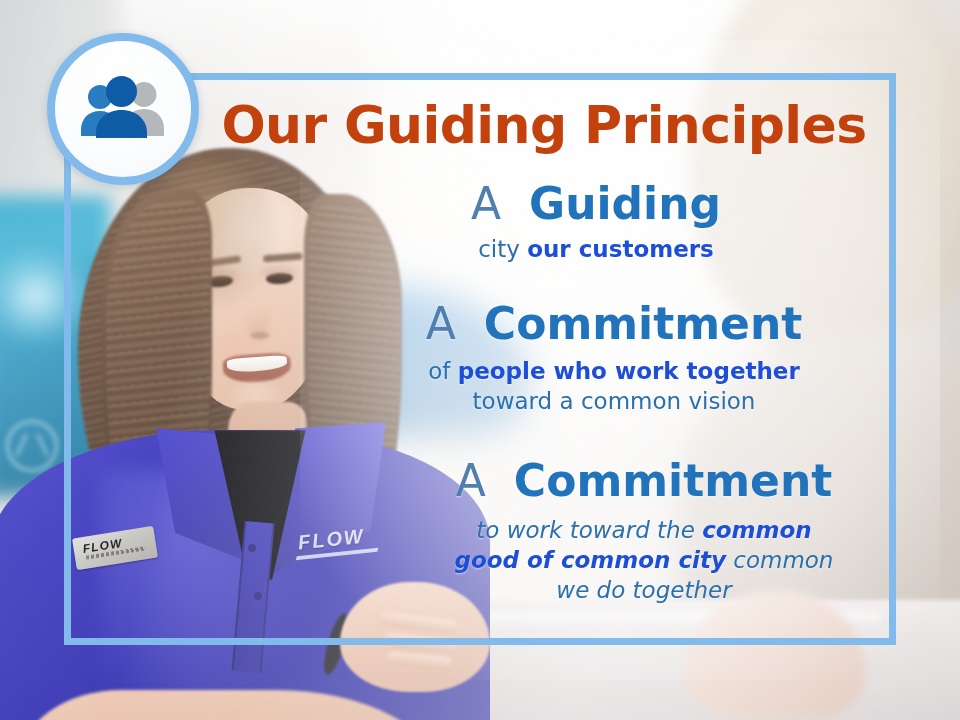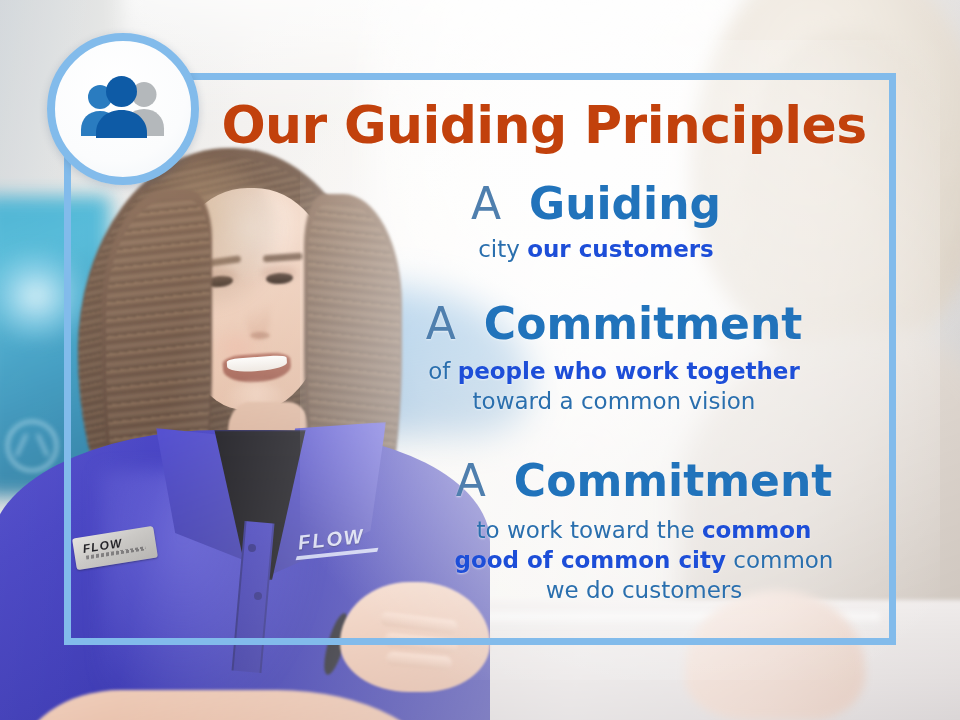--- a/index.html
+++ b/index.html
@@ -661,21 +661,21 @@
   .p-body b { font-weight: 700; color: #1d4ed8; }
 
   
   .p1 { left: 232px; top: 108px; width: 600px; text-align: center; }
   .p1 .p-body { margin-top: 8px; }
 
   .p2 { left: 270px; top: 228px; width: 560px; text-align: center; }
   .p2 .p-body { margin-top: 10px; }
 
   .p3 { left: 330px; top: 385px; width: 500px; text-align: center; }
-  .p3 .p-body { margin-top: 12px; }
+  .p3 .p-body { margin-top: 12px; font-style: italic; }
 </style>
 </head>
 <body>
 
 <div class="poster">
 
   <div class="photo">
     <div class="bg-wall"></div>
     <div class="bg-ceiling"></div>
     <div class="bg-glow"></div>
@@ -780,17 +780,17 @@
         <span>&nbsp;</span><span class="word">Commitment</span>
       </div>
       <div class="p-body"><span>of </span><b>people who work together</b><br><span>toward a common vision</span></div>
     </div>
 
     <div class="principle p3">
       <div class="p-title">
         <span class="art">A</span>
         <span>&nbsp;</span><span class="word">Commitment</span>
       </div>
-      <div class="p-body"><span>to work toward the </span><b>common</b><br><b>good of common city</b><span> common</span><br><span>we do customers</span></div>
+      <div class="p-body"><span>to work toward the </span><b>common</b><br><b>good of common city</b><span> common</span><br><span>we do together</span></div>
     </div>
 
   </div>
 </div>
 
 </body></html>

